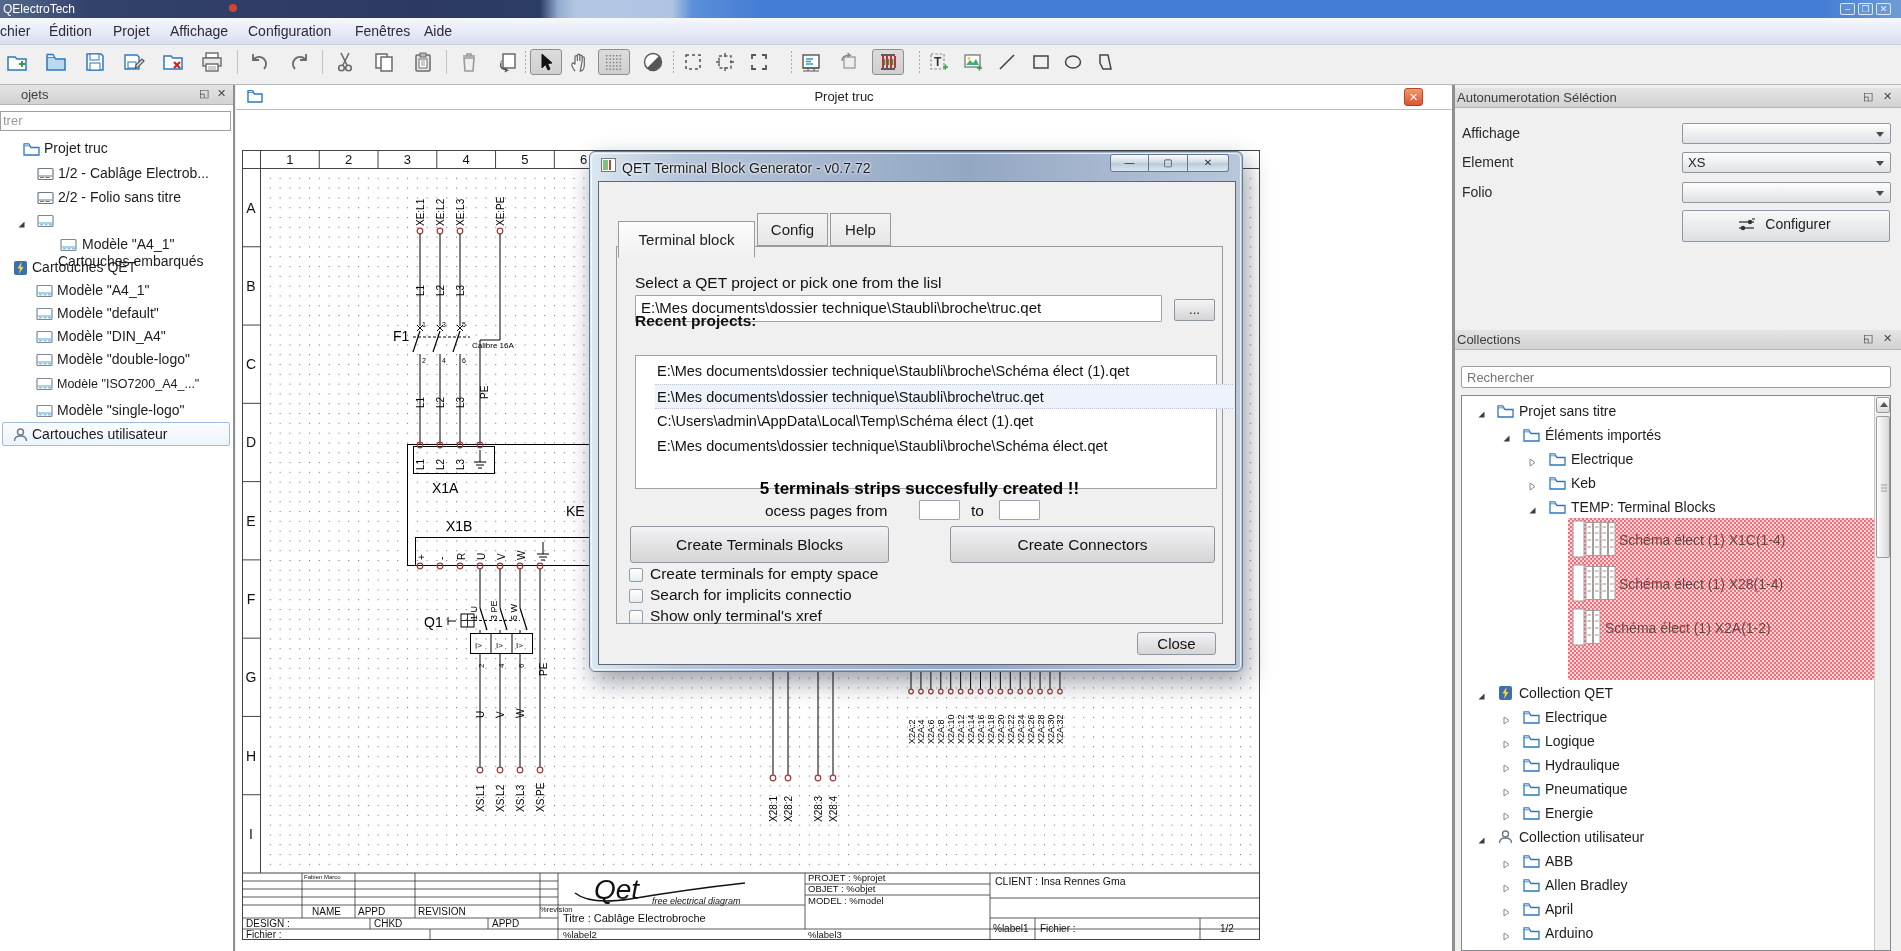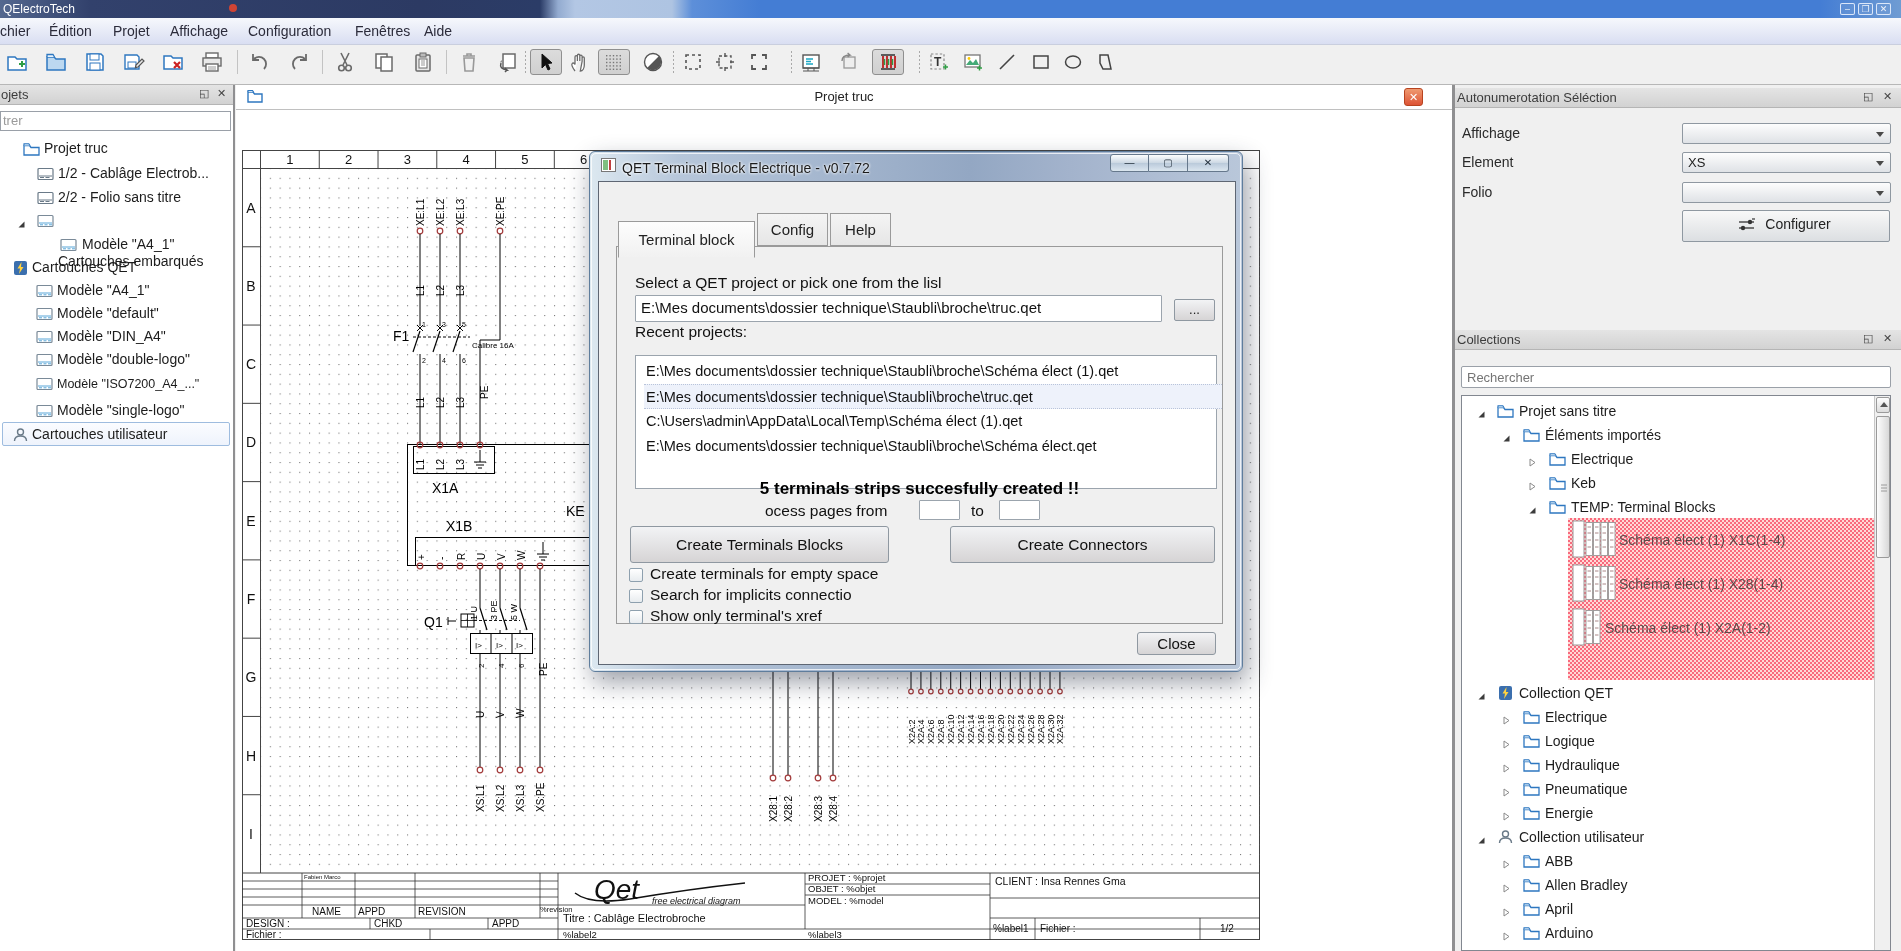--- a/index.html
+++ b/index.html
@@ -62,21 +62,21 @@
   #dlg-icon { left:11px; top:6px; width:15px; height:14px; }
   .dlg-winbtn { position:absolute; top:2px; height:18px; background:linear-gradient(#fdfefe,#cbd7e3 50%,#b9c9da 50%,#dbe6ef); border:1px solid #66788c; color:#23303d; text-align:center; font-size:10px; line-height:16px; }
   #dlg-body { position:absolute; left:8px; top:29px; width:638px; height:484px; background:#f0f0f0; border:1px solid #5e6673; }
   .dtab { position:absolute; font-size:15px; color:#222; text-align:center; border:1px solid #9a9a9a; background:linear-gradient(#f4f4f4,#e6e6e6); }
   .dtab.active { background:linear-gradient(#fdfdfd,#f1f1f1); border-bottom:1px solid #f0f0f0; z-index:2;margin-top:12px; }
   #dlg-frame { position:absolute; border:1px solid #9a9a9a; background:#f0f0f0; }
   .dlg-label { position:absolute; font-size:15.5px; color:#111; white-space:nowrap; }
   .dlg-input { position:absolute; background:#fff; border:1px solid #9ba4ad; border-radius:1px; font-size:15px; color:#111; line-height:24px; padding-left:5px; white-space:nowrap; overflow:hidden; }
   #dlg-browse { position:absolute; border:1px solid #8f98a1; border-radius:2px; background:linear-gradient(#f2f3f5,#d6d4d5); font-size:13px; color:#222; text-align:center; }
   #dlg-list { position:absolute; background:#fff; border:1px solid #9ba4ad; }
-  .dlist-item { position:absolute; left:8px; width:578px; height:25px; font-size:14.5px; color:#111; line-height:25px; padding-left:2px; white-space:nowrap; overflow:hidden; }
+  .dlist-item { position:absolute; left:19px; width:578px; height:25px; font-size:14.5px; color:#111; line-height:25px; padding-left:2px; white-space:nowrap; overflow:hidden; }
   .dlist-item.selected { background:#eef2fb; border-top:1px dotted #b9c4da; border-bottom:1px dotted #b9c4da; }
   #dlg-status { position:absolute; font-size:17px; font-weight:bold; color:#000; text-align:center; width:100%; }
   .dlg-btn { position:absolute; border:1px solid #8f98a1; border-radius:3px; background:linear-gradient(#f2f3f5,#d6d4d5); font-size:15.5px; color:#111; text-align:center; }
   .dchk { position:absolute; width:14px; height:14px; background:linear-gradient(#fff,#e8ecef); border:1px solid #8ea0ae; border-radius:2px; }
   .dchk-label { position:absolute; font-size:15.5px; color:#111; }
   svg text { font-family:"Liberation Sans",sans-serif; }
 </style>
 </head>
 <body>
 
@@ -307,21 +307,21 @@
     </div>
     <div class="tbico abs" style="left: 1092px;">
       <svg width="22" height="22" viewBox="0 0 22 22">
         <path d="M6 4 L14 4 L17 18 L9 18 L6 12 Z" fill="none" stroke="#444" stroke-width="1.5"></path>
       </svg>
     </div>
   </div>
 
 <div id="left-dock" class="abs">
   <div class="dock-header">
-    <span class="abs" style="left:1px;top:2px;">ojets</span>
+    <span class="abs" style="left:1px;top:2px;padding-left:20px;">ojets</span>
     <span class="dock-hbtn abs" style="left:199px;top:2px;">◱</span>
     <span class="dock-hbtn abs" style="left:217px;top:2px;">✕</span>
   </div>
   <div id="left-filter" class="abs">trer</div>
   <div id="left-tree">
       <div class="trow" style="top: 54px; left: 0px;">
         <span class="abs" style="left:23px;top:2px;"><svg width="17" height="16" viewBox="0 0 17 16">
             <path d="M1 4.5 h5.5 l1.5 2 H16 V14 H1 Z" fill="#fff" stroke="#2e77c0" stroke-width="1.3"></path>
             <path d="M1 4.5 V2.8 h4.8 l1.2 1.7" fill="#d5e7f7" stroke="#2e77c0" stroke-width="1.1"></path>
           </svg></span>
@@ -971,33 +971,33 @@
   </div>
 </div>
 
 <div id="dialog" class="abs">
   <div class="inner-hl"></div>
   <svg id="dlg-icon" class="abs" width="15" height="14" viewBox="0 0 15 14">
     <rect x="0.5" y="0.5" width="14" height="13" fill="#fff" stroke="#777"></rect>
     <rect x="2" y="2" width="5" height="10" fill="#7fbf7f"></rect>
       <rect x="8" y="2" width="2" height="10" fill="#c04040"></rect>
   </svg>
-  <span id="dlg-title" class="abs">QET Terminal Block Electrique - v0.7.72</span>
+  <span id="dlg-title" class="abs">QET Terminal Block Generator - v0.7.72</span>
   <div class="dlg-winbtn" style="left:520px;width:39px;border-radius:3px 0 0 3px;">—</div>
   <div class="dlg-winbtn" style="left:559px;width:39px;border-left:none;">▢</div>
   <div class="dlg-winbtn" style="left:598px;width:41px;border-left:none;border-radius:0 3px 3px 0;">✕</div>
   <div id="dlg-body">
     <div class="dtab active" style="left:19px;top:27px;width:137px;height:37px;line-height:36px;">Terminal block</div>
     <div class="dtab" style="left:158px;top:31px;width:71px;height:33px;line-height:31px;">Config</div>
     <div class="dtab" style="left:231px;top:31px;width:61px;height:33px;line-height:31px;">Help</div>
     <div id="dlg-frame" style="left:17px;top:64px;width:607px;height:378px;">
       <div class="dlg-label" style="left:18px;top:27px;width:470px;overflow:hidden;">Select a QET project or pick one from the lisl</div>
       <div class="dlg-input" style="left:18px;top:48px;width:527px;height:27px;">E:\Mes documents\dossier technique\Staubli\broche\truc.qet</div>
       <div id="dlg-browse" style="left:557px;top:52px;width:41px;height:22px;line-height:20px;">...</div>
-      <div class="dlg-label" style="left:18px;top:76px;">Recent projects:</div>
+      <div class="dlg-label" style="left:18px;top:65px;font-weight:bold;">Recent projects:</div>
       <div id="dlg-list" style="left:18px;top:108px;width:582px;height:134px;">
           <div class="dlist-item" style="top: 3px;">E:\Mes documents\dossier technique\Staubli\broche\Schéma élect (1).qet</div>
           <div class="dlist-item selected" style="top: 28px;">E:\Mes documents\dossier technique\Staubli\broche\truc.qet</div>
           <div class="dlist-item" style="top: 53px;">C:\Users\admin\AppData\Local\Temp\Schéma élect (1).qet</div>
           <div class="dlist-item" style="top: 78px;">E:\Mes documents\dossier technique\Staubli\broche\Schéma élect.qet</div>
         </div>
       <div id="dlg-status" style="top:232px;">5 terminals strips succesfully created !!</div>
       <div class="dlg-label" style="left:148px;top:255px;">ocess pages from</div>
       <div class="dlg-input" style="left:302px;top:253px;width:41px;height:20px;"></div>
       <div class="dlg-label" style="left:354px;top:255px;">to</div>

